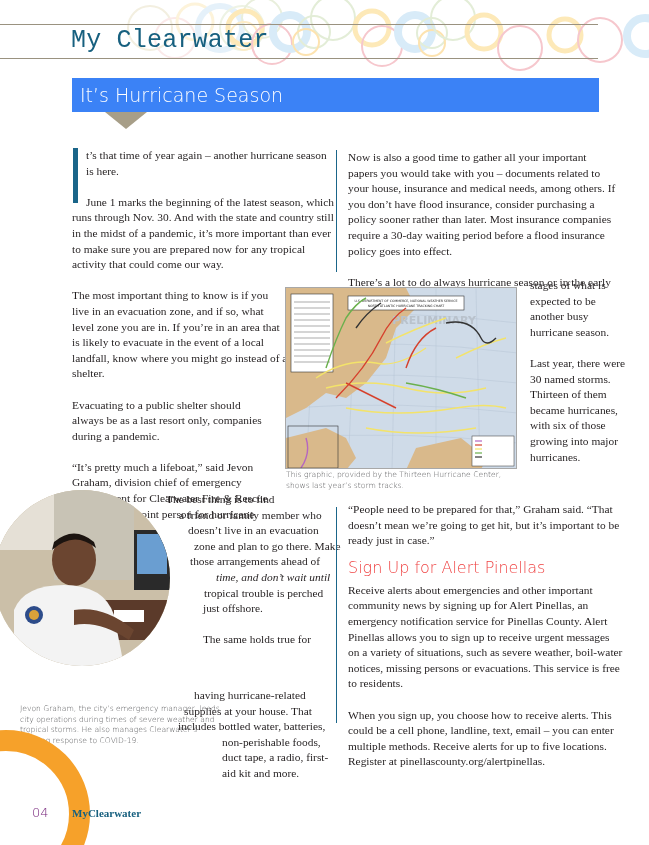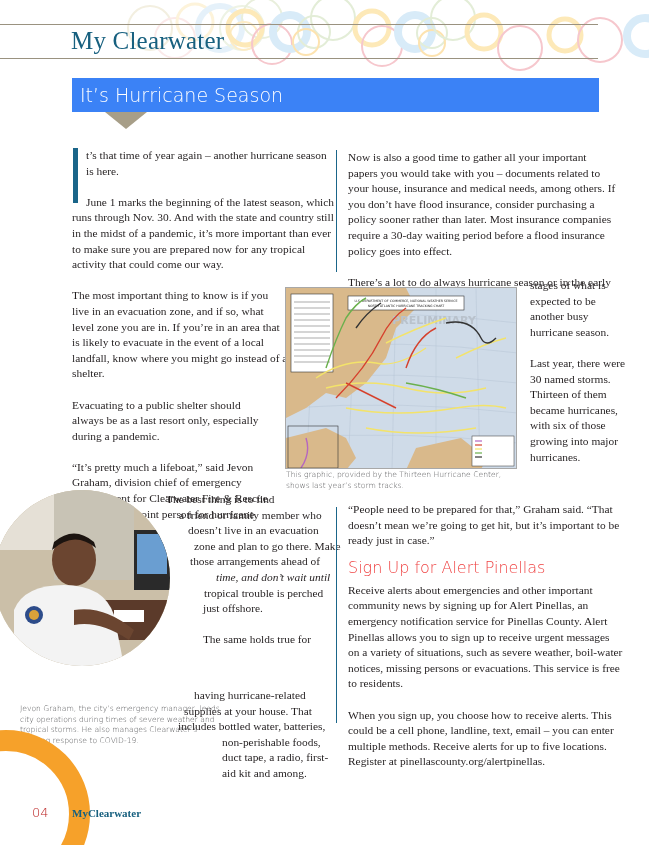--- a/index.html
+++ b/index.html
@@ -6,21 +6,21 @@
   html, body { width: 649px; height: 845px; background: #ffffff; overflow: hidden; }
   body { position: relative; font-family: "Liberation Serif", "DejaVu Serif", serif; color: #231f20; }
 
   .deco { position: absolute; left: 0; top: 0; width: 649px; height: 80px; pointer-events: none; }
 
   .rule { position: absolute; left: 0; height: 1px; background: #9a9280; }
   .rule.top { top: 24px; width: 598px; }
   .rule.bottom { top: 58px; width: 598px; }
 
   .masthead {
-    position: absolute; left: 71px; top: 25px; font-family: Liberation Serif, serif;
+    position: absolute; left: 71px; top: 25px; font-family: Liberation Mono, monospace;
     font-weight: 200; font-size: 25px; color: #17607f; letter-spacing: 0.2px; line-height: 32px;
   }
 
   .banner {
     position: absolute; left: 72px; top: 78px; width: 527px; height: 34px; background: #3b82f6;
   }
   .banner-title {
     position: absolute; left: 8px; top: 3px; font-family: "DejaVu Sans", sans-serif;
     font-weight: 200; color: #ffffff; font-size: 19px; line-height: 28px;
   }
@@ -73,21 +73,21 @@
     font-family: "DejaVu Sans", sans-serif; font-weight: 200; color: #ef4444; font-size: 16px;
     line-height: 22px; margin: 8px 0 4px 0;
   }
 
   .ring {
     position: absolute; left: -78px; top: 730px; width: 168px; height: 168px; border-radius: 50%;
     border: 21px solid #f6a12a;
   }
   .page-num {
     position: absolute; left: 32px; top: 805px; font-family: "DejaVu Sans", sans-serif; font-weight: 300;
-    color: #b91c1c; font-size: 13px; text-align: center;
+    color: #701a75; font-size: 13px; text-align: center;
   }
   .footer-brand {
     position: absolute; left: 72px; top: 807px; font-family: "Liberation Serif", serif; font-weight: bold;
     color: #17607f; font-size: 11px;
   }
 </style>
 </head>
 <body>
 
 <svg class="deco" viewBox="0 0 649 80">
@@ -126,21 +126,21 @@
 <div class="banner">
   <div class="banner-title">It’s Hurricane Season</div>
 </div>
 <div class="banner-pointer"></div>
 
 <div class="dropcap-bar"></div>
 <div class="col col-left">
   <p class="first">t’s that time of year again – another hurricane season is here.</p>
   <p style="text-indent:14px;">June 1 marks the beginning of the latest season, which runs through Nov. 30. And with the state and country still in the midst of a pandemic, it’s more important than ever to make sure you are prepared now for any tropical activity that could come our way.</p>
   <p style="width:216px;">The most important thing to know is if you live in an evacuation zone, and if so, what level zone you are in. If you’re in an area that is likely to evacuate in the event of a local landfall, know where you might go instead of a shelter.</p>
-  <p style="width:196px;">Evacuating to a public shelter should always be as a last resort only, especially during a pandemic.</p>
+  <p style="width:196px;">Evacuating to a public shelter should always be as a last resort only, companies during a pandemic.</p>
   <p style="width:205px;">“It’s pretty much a lifeboat,” said Jevon Graham, division chief of emergency management for Clearwater Fire &amp; Rescue and the city’s point person for hurricane preparedness.</p>
 </div>
 
 <div class="vdivider vdiv1"></div>
 
 <div class="col col-right">
   <p>Now is also a good time to gather all your important papers you would take with you – documents related to your house, insurance and medical needs, among others. If you don’t have flood insurance, consider purchasing a policy sooner rather than later. Most insurance companies require a 30-day waiting period before a flood insurance policy goes into effect.</p>
   <p>There’s a lot to do always hurricane season or in the early</p>
 </div>
 
@@ -241,21 +241,21 @@
   <span class="ln" style="margin-left:56px;font-style:italic;">time, and don’t wait until</span>
   <span class="ln" style="margin-left:44px;">tropical trouble is perched</span>
   <span class="ln" style="margin-left:43px;">just offshore.</span>
   <span class="ln" style="height:15.6px;"></span>
   <span class="ln" style="margin-left:24px;text-align:center;">The same holds true for</span>
   <span class="ln" style="margin-left:34px;margin-top:40px;">having hurricane-related</span>
   <span class="ln" style="margin-left:24px;">supplies at your house. That</span>
   <span class="ln" style="margin-left:18px;">includes bottled water, batteries,</span>
   <span class="ln" style="margin-left:62px;">non-perishable foods,</span>
   <span class="ln" style="margin-left:62px;">duct tape, a radio, first-</span>
-  <span class="ln" style="margin-left:62px;">aid kit and among.</span>
+  <span class="ln" style="margin-left:62px;">aid kit and more.</span>
 </div>
 
 <div class="photo-caption">Jevon Graham, the city’s emergency manager, leads city operations during times of severe weather and tropical storms. He also manages Clearwater’s ongoing response to COVID-19.</div>
 
 <div class="vdivider vdiv2"></div>
 
 <div class="col col-bottom-right">
   <p style="margin-bottom:0;">“People need to be prepared for that,” Graham said. “That doesn’t mean we’re going to get hit, but it’s important to be ready just in case.”</p>
   <h2 class="subhead">Sign Up for Alert Pinellas</h2>
   <p>Receive alerts about emergencies and other important community news by signing up for Alert Pinellas, an emergency notification service for Pinellas County. Alert Pinellas allows you to sign up to receive urgent messages on a variety of situations, such as severe weather, boil-water notices, missing persons or evacuations. This service is free to residents.</p>

